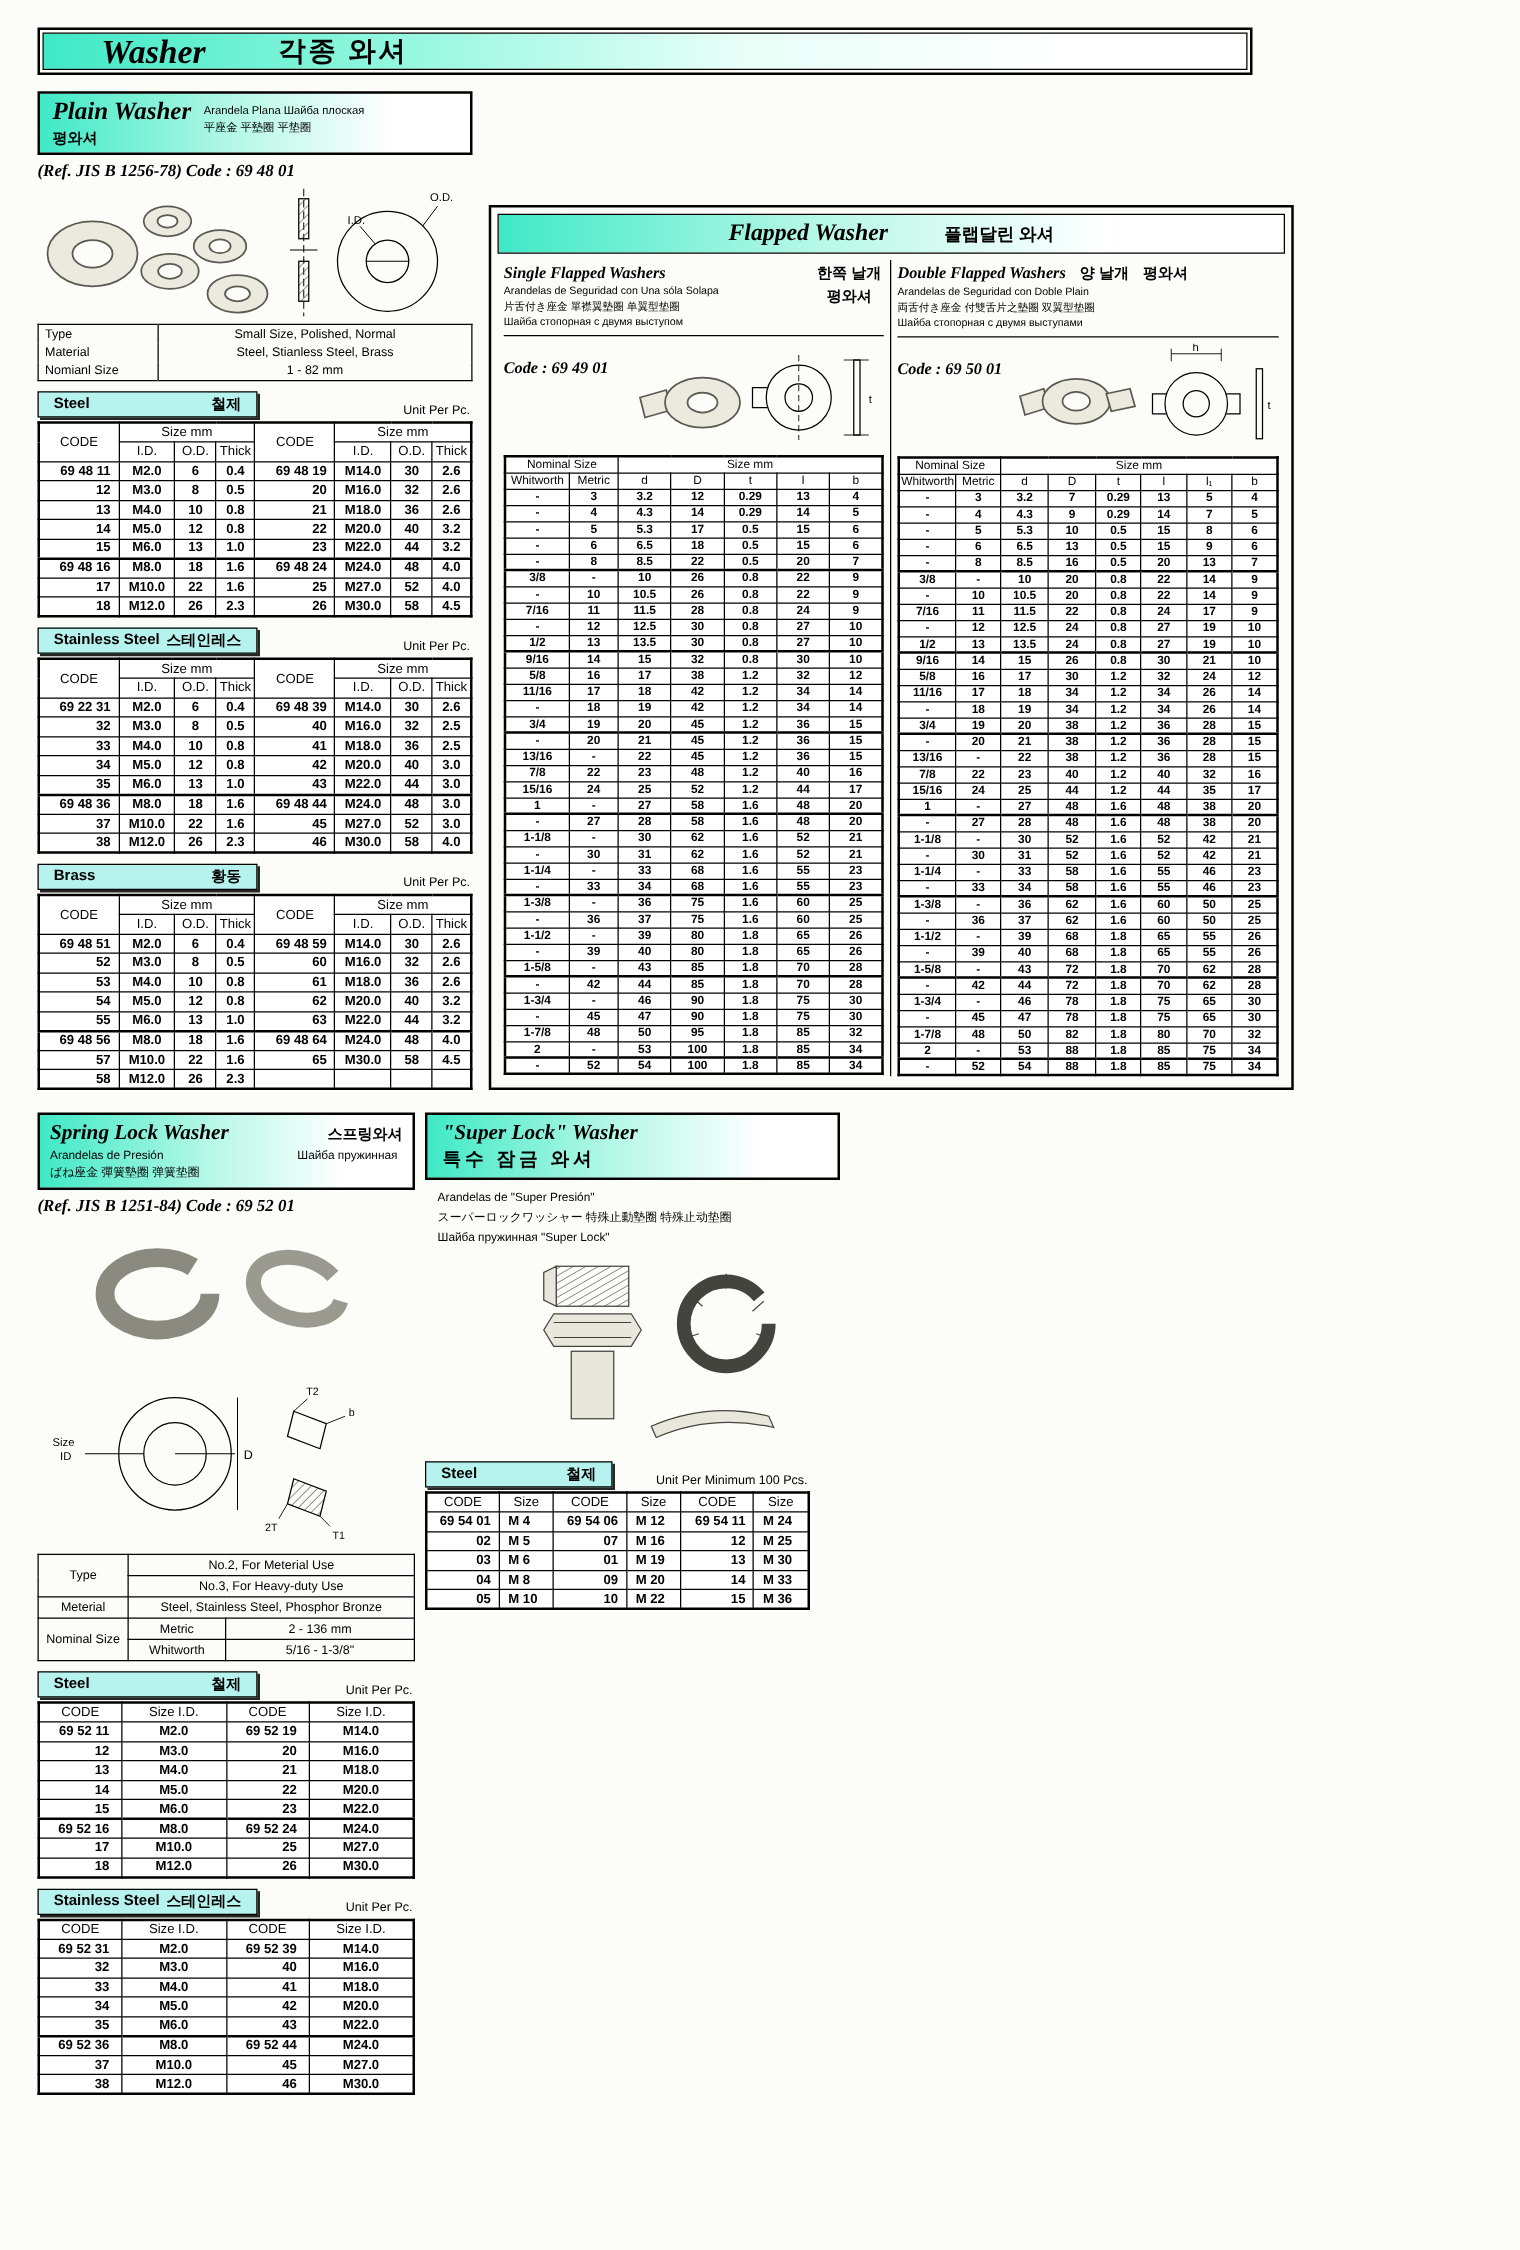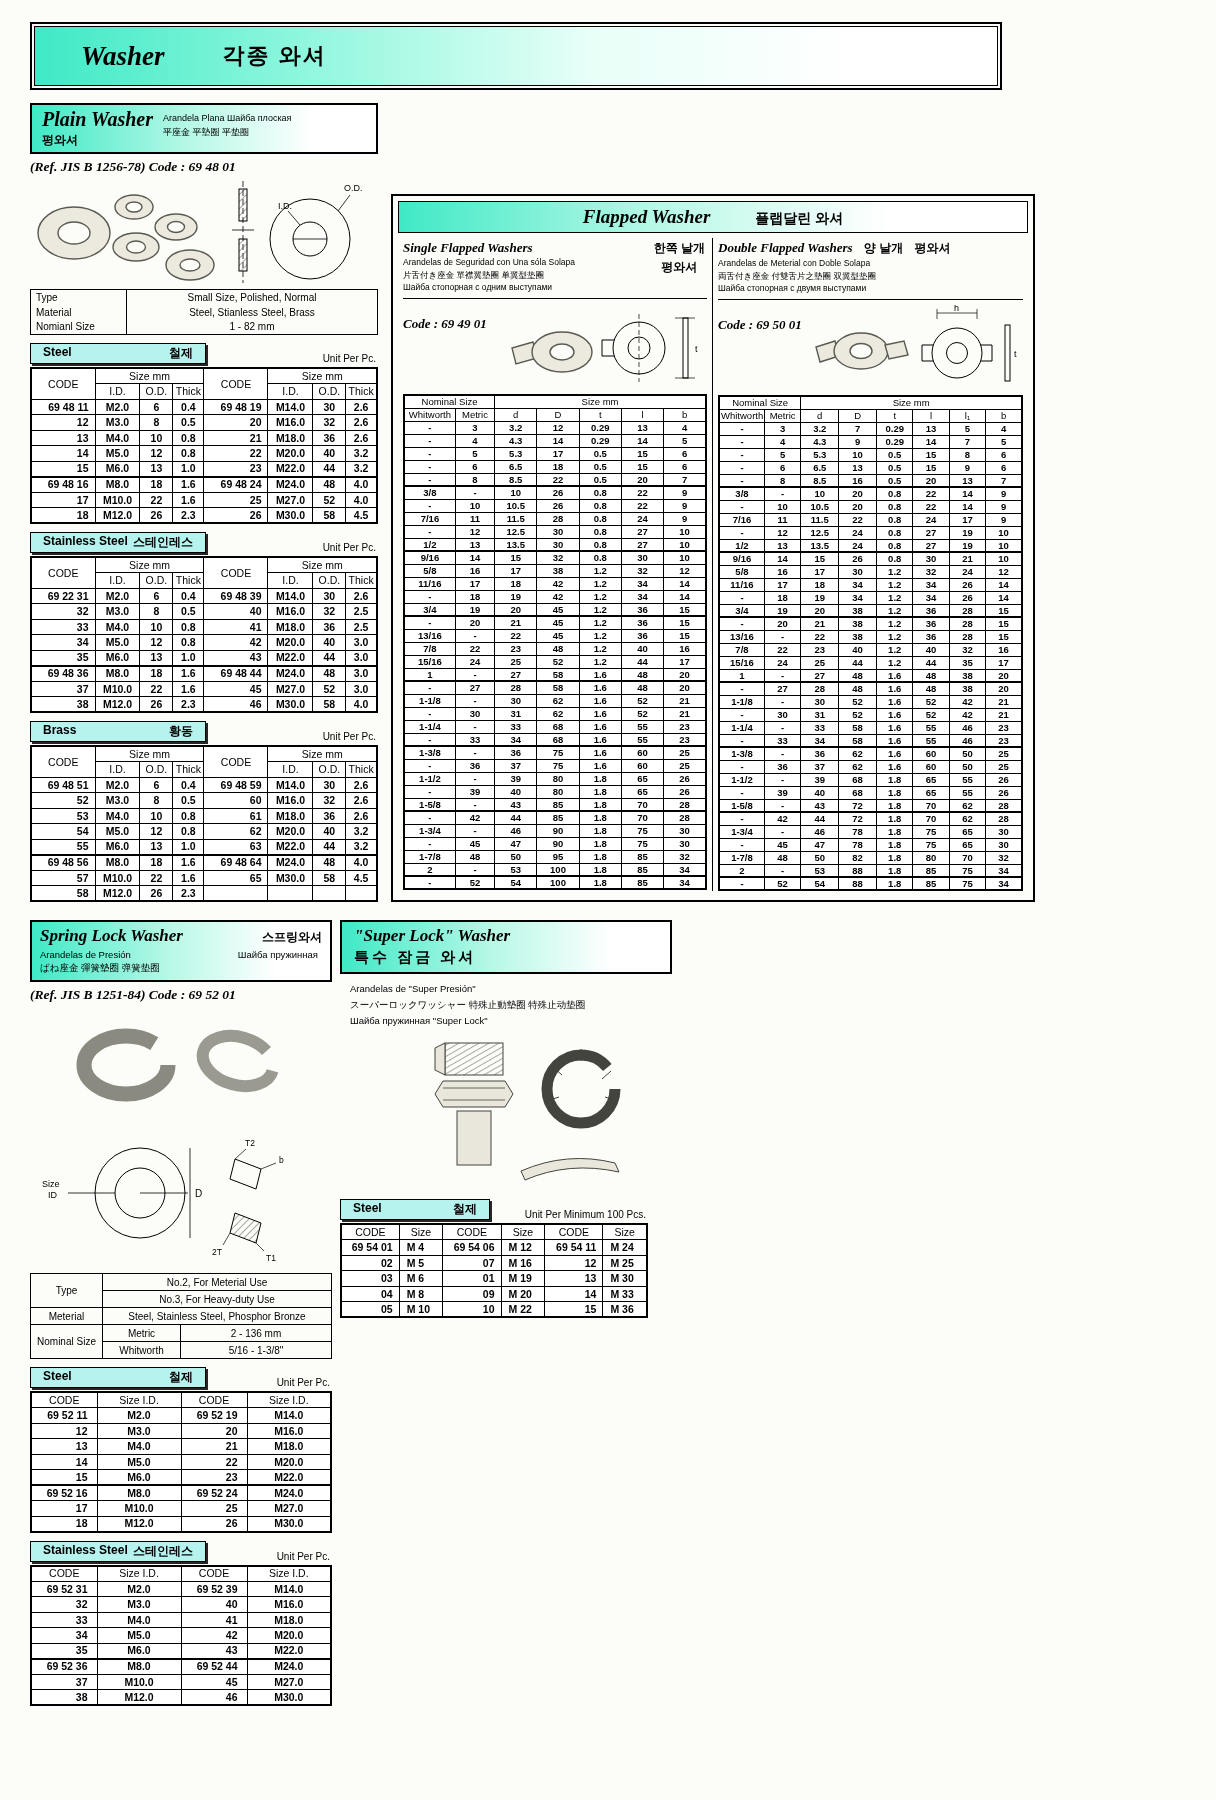--- a/index.html
+++ b/index.html
@@ -2,21 +2,21 @@
 <html><head>
 <meta charset="utf-8">
 <style>
   * { box-sizing: border-box; }
   html, body { margin: 0; padding: 0; }
   body { width: 1216px; font-family: "Liberation Sans", "DejaVu Sans", sans-serif; color: #000; background: #fff; }
   .page { width: 1216px; height: 1800px; background: #fcfcf8; padding: 22px 0 0 30px; overflow: hidden; }
 
   
   .title-frame { width: 972px; border: 2px solid #000; padding: 2px; }
-  .title-bar { border: 1px solid #000; height: 60px; display: flex; align-items: center; gap: 58px; padding-left: 46px;
+  .title-bar { border: 1px solid #000; height: 30px; display: flex; align-items: center; gap: 58px; padding-left: 46px;
     background: linear-gradient(90deg, #3fe9c6 0%, #8ff7dd 28%, #e8fff8 58%, #fff 85%); }
   .title-en { font-family: "Liberation Serif", "DejaVu Serif", serif; font-style: italic; font-weight: bold; font-size: 27px; }
   .title-kr { font-weight: bold; font-size: 22px; letter-spacing: 2px; }
 
   .top-row { display: flex; gap: 13px; margin-top: 13px; align-items: flex-end; }
   .bottom-row { display: flex; gap: 8px; margin-top: 18px; align-items: flex-start; }
 
   .sec-head { border: 2px solid #000; background: linear-gradient(90deg, #3fe9c6 0%, #b5f8e6 45%, #fff 82%); }
 
   
@@ -531,21 +531,21 @@
         <span class="big">Flapped Washer</span>
         <span class="kr">플랩달린 와셔</span>
       </div>
       <div class="flapped-cols">
 
         <div class="fcol fcol-single">
           <div class="fcol-head">
             <div class="t1">Single Flapped Washers</div>
             <div class="small">Arandelas de Seguridad con Una sóla Solapa</div>
             <div class="small">片舌付き座金 單襟翼墊圈 单翼型垫圈</div>
-            <div class="small">Шайба стопорная с одним выступами</div>
+            <div class="small">Шайба стопорная с двумя выступом</div>
             <div class="kr-block">
               <div>한쪽 날개</div>
               <div>평와셔</div>
             </div>
           </div>
           <div class="fcode-row">
             <div class="fcode">Code : 69 49 01</div>
             <svg width="200" height="86" viewBox="0 0 200 86">
               <g fill="#eceadf" stroke="#5a5a52" stroke-width="1.4">
                 <path d="M26 38 L5 44 L9 60 L30 54 Z"></path>
@@ -918,21 +918,21 @@
           </table>
         </div>
 
         <div class="fcol">
           <div class="fcol-head">
             <div class="t1">
               <span>Double Flapped Washers</span>
               <span class="krin">양 날개</span>
               <span class="krin">평와셔</span>
             </div>
-            <div class="small">Arandelas de Meterial con Doble Solapa</div>
+            <div class="small">Arandelas de Seguridad con Doble Plain</div>
             <div class="small">両舌付き座金   付雙舌片之墊圈   双翼型垫圈</div>
             <div class="small">Шайба стопорная с двумя выступами</div>
           </div>
           <div class="fcode-row">
             <div class="fcode">Code : 69 50 01</div>
             <svg width="210" height="86" viewBox="0 0 210 86">
               <g fill="#eceadf" stroke="#5a5a52" stroke-width="1.4">
                 <path d="M22 36 L3 42 L7 57 L26 51 Z"></path>
                 <ellipse cx="48" cy="46" rx="27" ry="18"></ellipse>
                 <path d="M72 40 L91 36 L95 50 L76 54 Z"></path>

